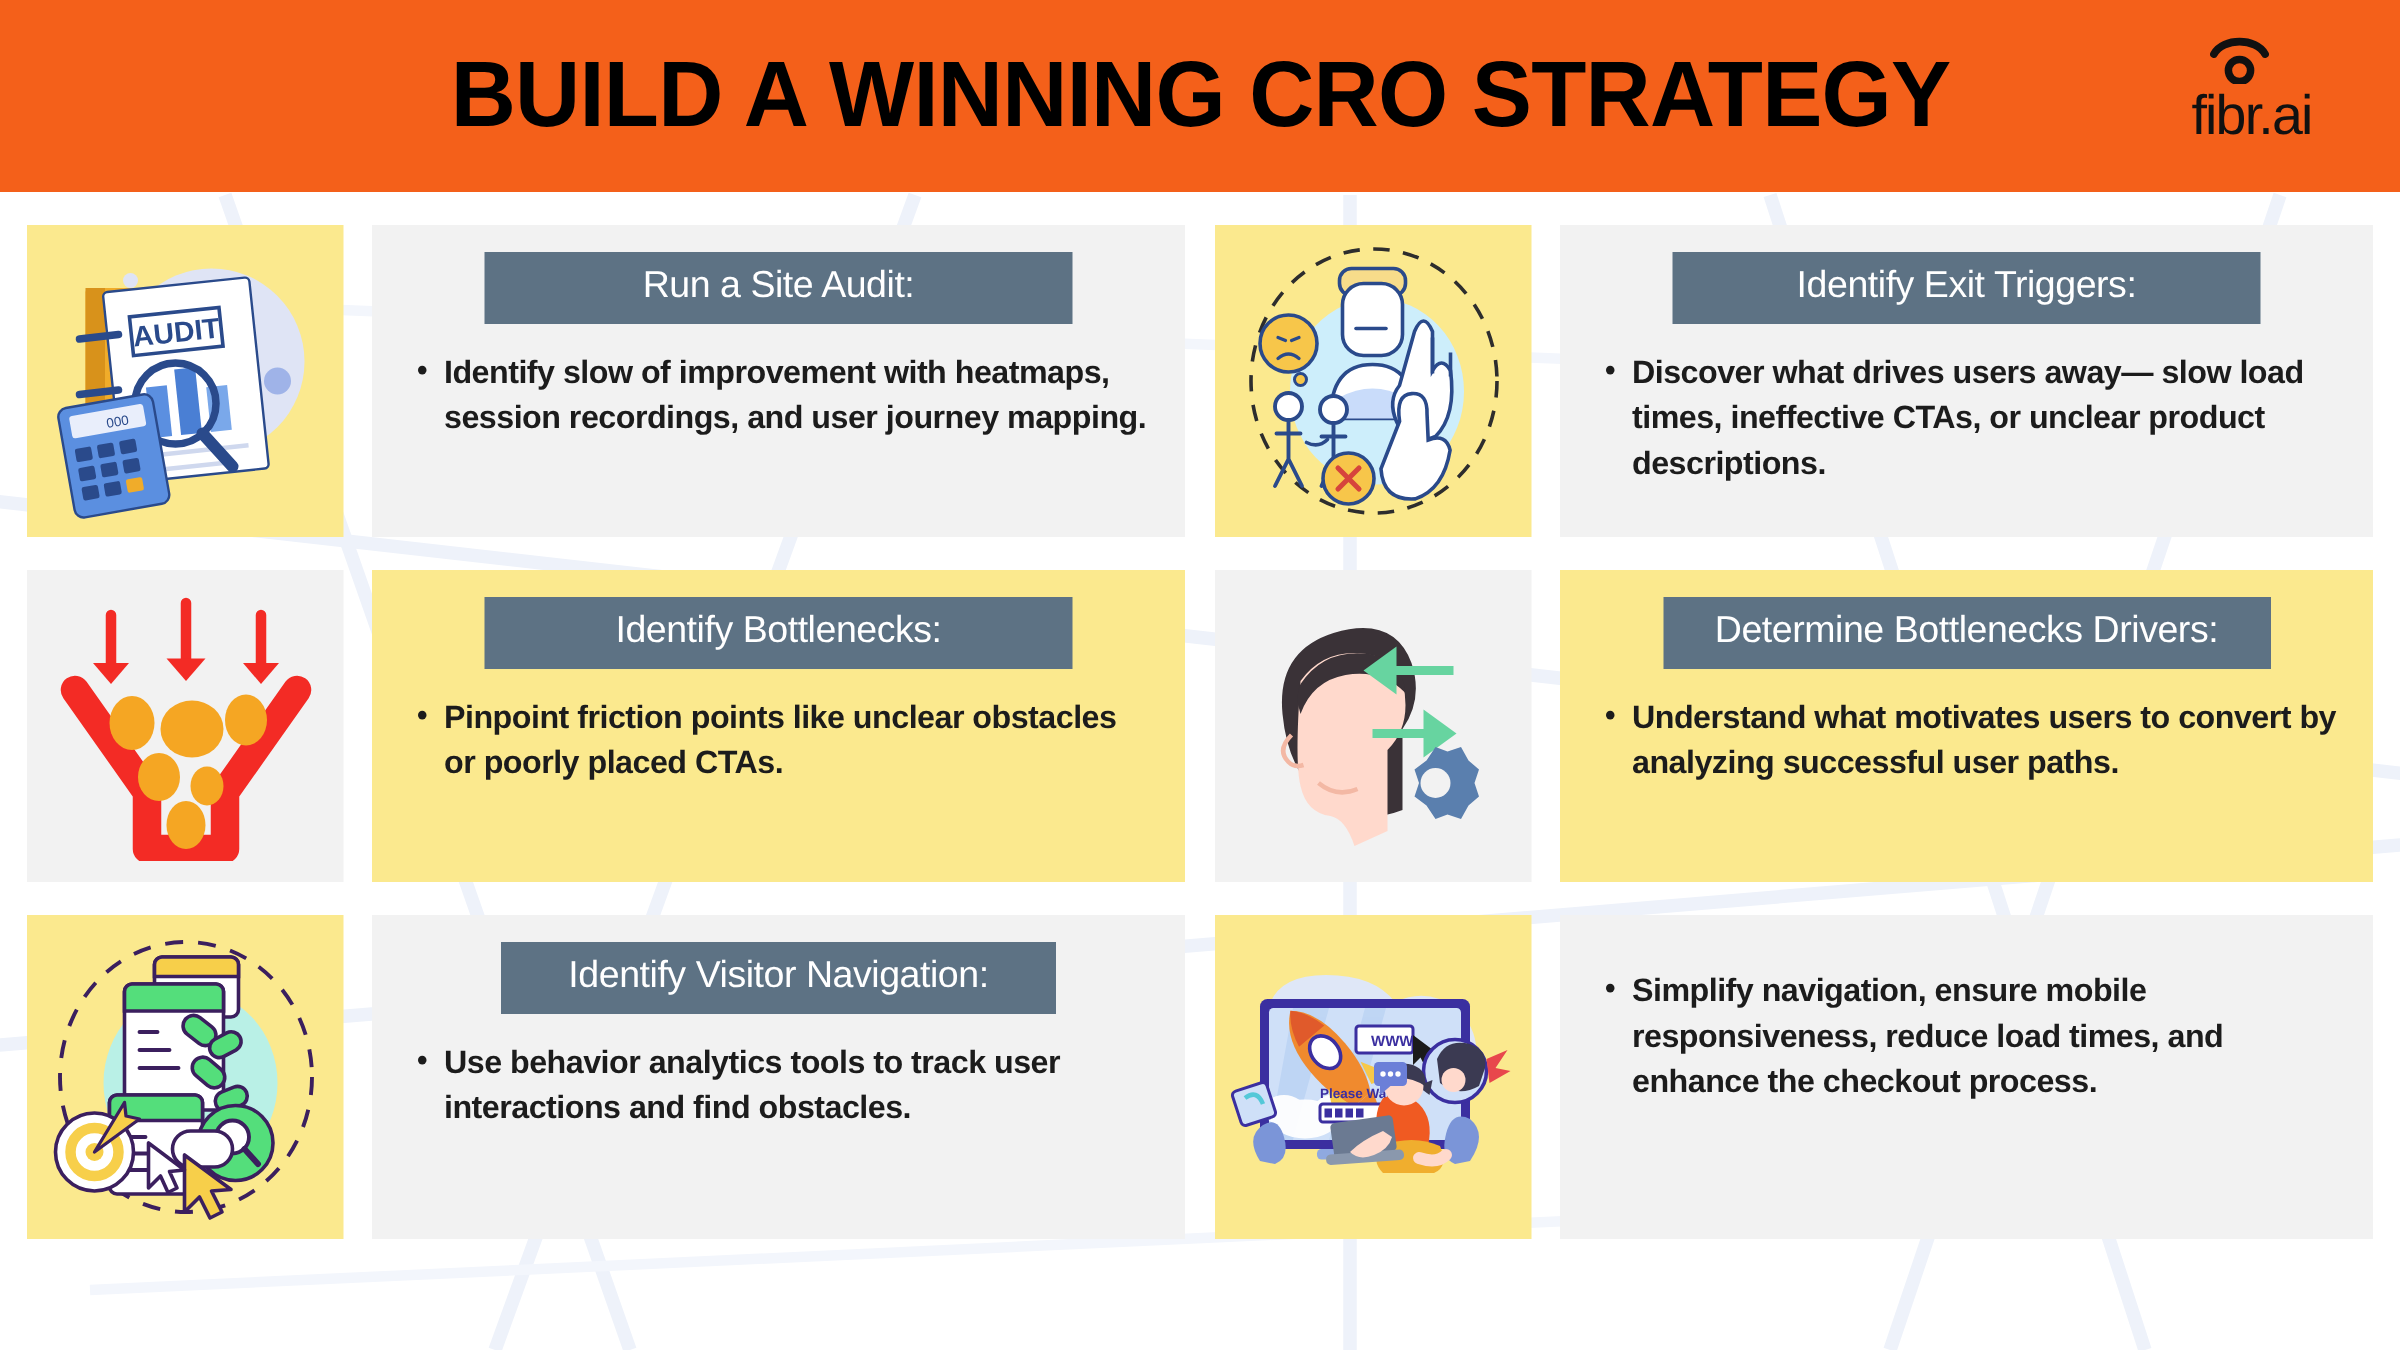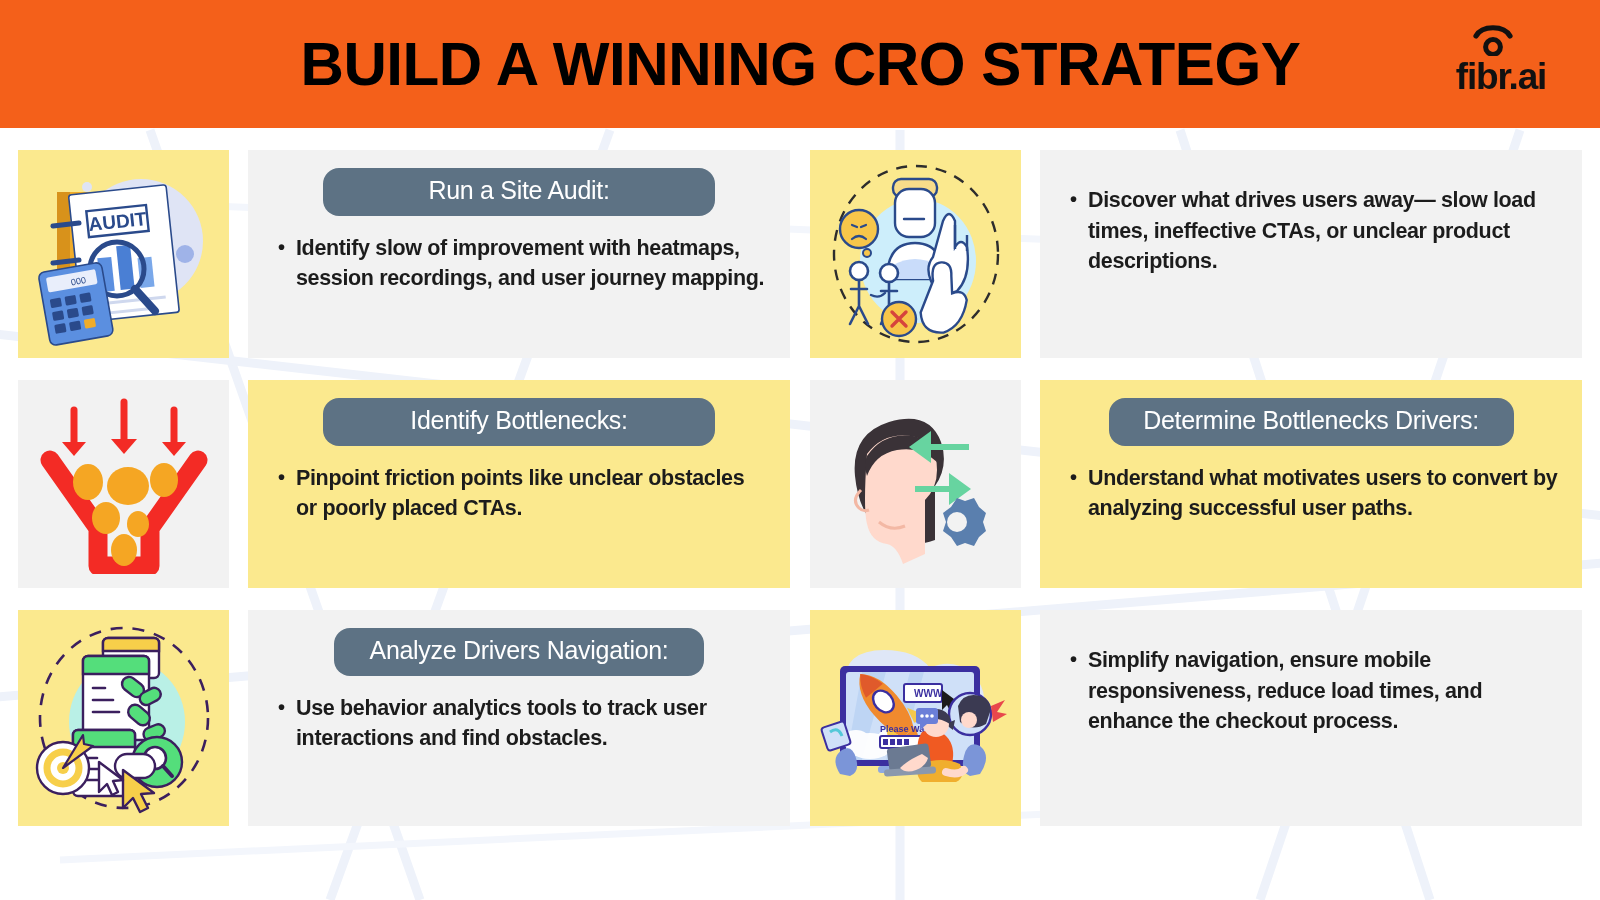--- a/index.html
+++ b/index.html
@@ -43,21 +43,21 @@
   }
   .logo {
     position:absolute;
     right:42px; top:22px;
     width:130px; height:86px;
     display:flex; flex-direction:column;
     align-items:center; justify-content:flex-start;
   }
   .logo-mark { width:46px; height:34px; display:block; }
   .logo-text {
-    font-size:37px; font-weight:bold; color:#111111;
+    font-size:37px; font-weight:normal; color:#111111;
     line-height:1; letter-spacing:-1.2px; margin-top:2px;margin-left:16px;
   }
 
   
   .grid {
     position:relative; z-index:2;
     width:1600px;
     padding:22px 18px 0 18px;
   }
   .row {
@@ -99,21 +99,20 @@
     font-size:25px;
     font-weight:normal;
     letter-spacing:-0.3px;
     padding:9px 22px 11px 22px;
     text-align:center;
     width:100%;
     max-width:none;
     line-height:1.1;
     white-space:nowrap;
     overflow:hidden;
-    border-radius:16px;
   }
   .bullets {
     margin-top:17px;
     width:100%;
     padding-left:10px;
   }
   .bullet {
     display:flex;
     align-items:flex-start;
     color:#1c1c1c;
@@ -266,20 +265,21 @@
               </g>
               <g stroke="#2a4a8b" stroke-width="2.4" fill="#ffffff">
                 <path d="M104 122 q-8-16 2-20 q10-4 14 10 l6 16 q10-8 16 2 q4 26 -12 38 q-20 8 -28-12 z" transform="rotate(18 114 140)"></path>
               </g>
               <circle cx="76" cy="158" r="17" fill="#f7c64a" stroke="#2a4a8b" stroke-width="2.4"></circle>
               <path d="M69 151 l14 14 M83 151 l-14 14" stroke="#d6443c" stroke-width="3.4" stroke-linecap="round"></path>
             </svg>
           </span>
         </div>
         <div class="content-card bg-grey">
+          <div class="card-title">Identify Exit Triggers:</div>
           <div class="bullets">
             <div class="bullet">
               <span class="dot">•</span>
               <span class="btext">Discover what drives users away— slow load times, ineffective CTAs, or unclear product descriptions.</span>
             </div>
           </div>
         </div>
       </div>
     </div>
 
@@ -391,21 +391,21 @@
               <circle cx="128" cy="140" r="25" fill="#54de7b" stroke="#3b1f5e" stroke-width="2.4"></circle>
               <circle cx="126" cy="136" r="11" fill="#ffffff" stroke="#3b1f5e" stroke-width="2.6"></circle>
               <path d="M134 144 l9 10" stroke="#3b1f5e" stroke-width="4" stroke-linecap="round"></path>
               <rect x="86" y="132" width="40" height="24" rx="12" fill="#ffffff" stroke="#3b1f5e" stroke-width="2.4"></rect>
               <path d="M94 148 l0 38 l10 -10 l7 14 l8 -4 l-7 -14 l13 -1 z" fill="#f7cf4a" stroke="#3b1f5e" stroke-width="2.4" stroke-linejoin="round"></path>
               <path d="M70 140 l0 30 l8 -8 l5 11 l6 -3 l-5 -11 l10 -1 z" fill="#ffffff" stroke="#3b1f5e" stroke-width="2.4" stroke-linejoin="round"></path>
             </svg>
           </span>
         </div>
         <div class="content-card bg-grey">
-          <div class="card-title">Analyze Drivers Navigation:</div>
+          <div class="card-title">Identify Visitor Navigation:</div>
           <div class="bullets">
             <div class="bullet">
               <span class="dot">•</span>
               <span class="btext">Use behavior analytics tools to track user interactions and find obstacles.</span>
             </div>
           </div>
         </div>
       </div>
 
       <div class="col right">

